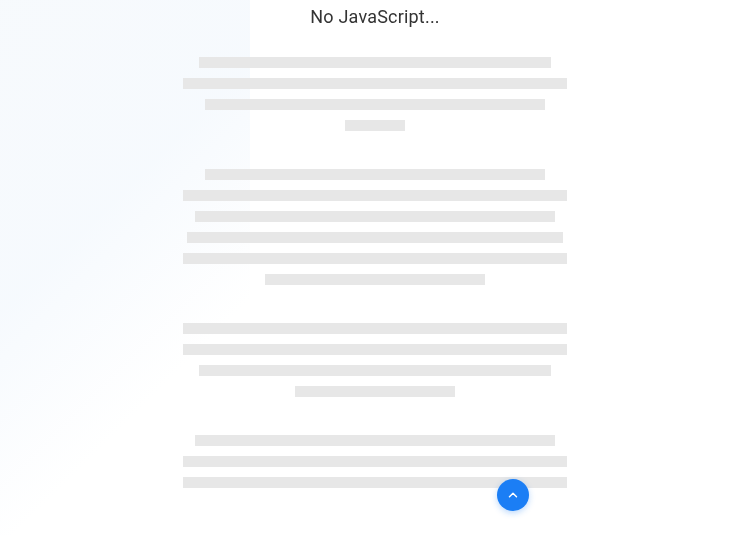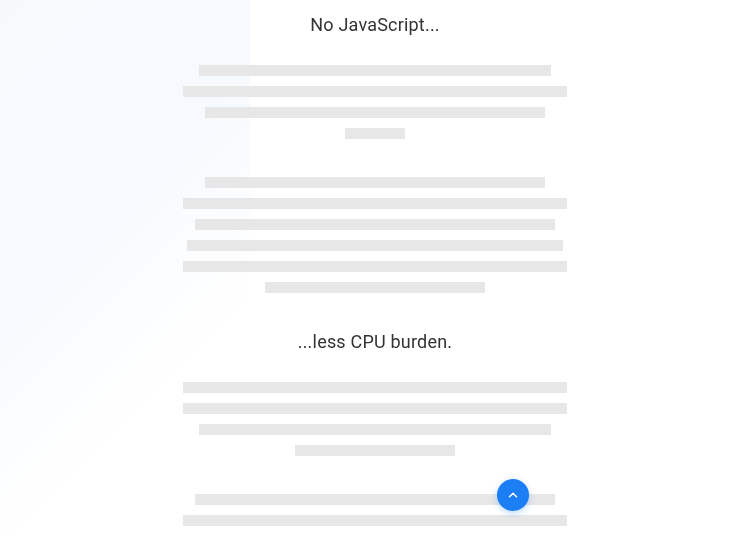--- a/index.html
+++ b/index.html
@@ -32,21 +32,21 @@
       padding: 0 70px;
     }
     .heading {
       font-size: 18px;
       font-weight: 400;
       color: #333;
       margin-bottom: 30px;
       letter-spacing: 0.2px;
     }
     .heading-top {
-      margin-top: 12px;
+      margin-top: 4px;
       padding-top: 2px;
     }
     .heading-mid {
       margin-top: 18px;
       margin-bottom: 30px;
     }
     .skeleton-block {
       display: flex;
       flex-direction: column;
       align-items: center;
@@ -108,21 +108,20 @@
 
   <div class="skeleton-block">
     <div class="skeleton-line w-85"></div>
     <div class="skeleton-line w-96"></div>
     <div class="skeleton-line w-90"></div>
     <div class="skeleton-line w-94"></div>
     <div class="skeleton-line w-96"></div>
     <div class="skeleton-line w-55"></div>
   </div>
 
-  <h2 class="heading heading-mid">...less CPU burden.</h2>
 
   <div class="skeleton-block">
     <div class="skeleton-line w-96"></div>
     <div class="skeleton-line w-96"></div>
     <div class="skeleton-line w-88"></div>
     <div class="skeleton-line w-40"></div>
   </div>
 
   <div class="skeleton-block">
     <div class="skeleton-line w-90"></div>

